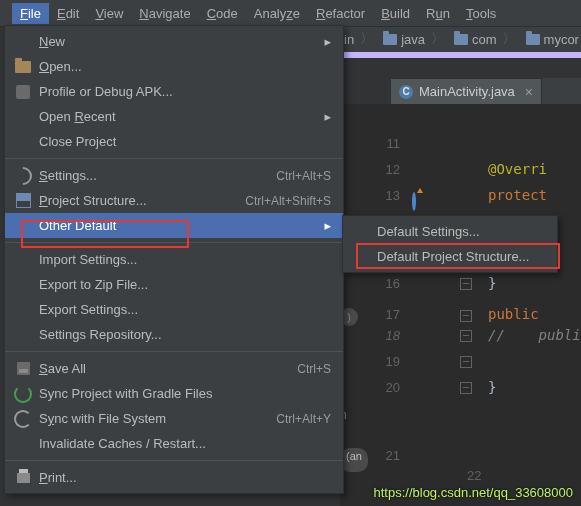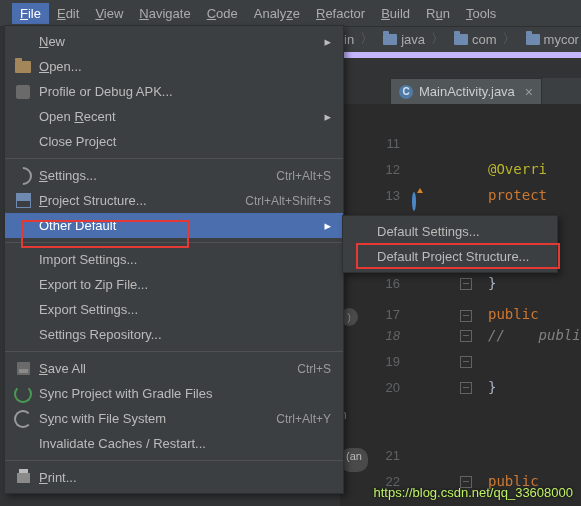--- a/index.html
+++ b/index.html
@@ -153,21 +153,21 @@
       <div class="line" style="position: absolute; left: 0px; right: 0px; top: 270px;">
         <span class="gut">20</span>
         <span style="width:70px;display:inline-block"><span class="fold"></span></span>
         <span class="code br">}</span>
       </div>
       <div class="line" style="position: absolute; left: 0px; right: 0px; top: 338px;">
         <span class="gut">21</span>
         <span style="width:70px;display:inline-block"></span>
         <span class="code "></span>
       </div>
-      <div class="line" style="position: absolute; left: 0px; right: 0px; top: 364px;">
+      <div class="line" style="position: absolute; left: 0px; right: 0px; top: 364px; flex-direction: column;">
         <span class="gut">22</span>
         <span style="width:70px;display:inline-block"><span class="fold"></span></span>
         <span class="code kw">public</span>
       </div>
     </div>
 <div class="pill2">)</div>
 <div class="nlab">n</div>
 <div class="pill"> (an</div>
 
 <div class="menu file" id="filemenu">

